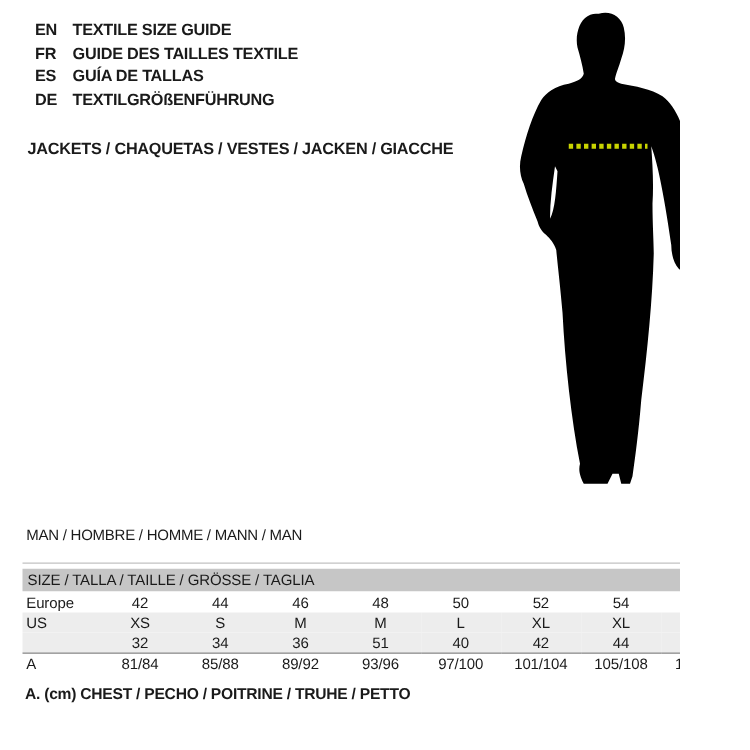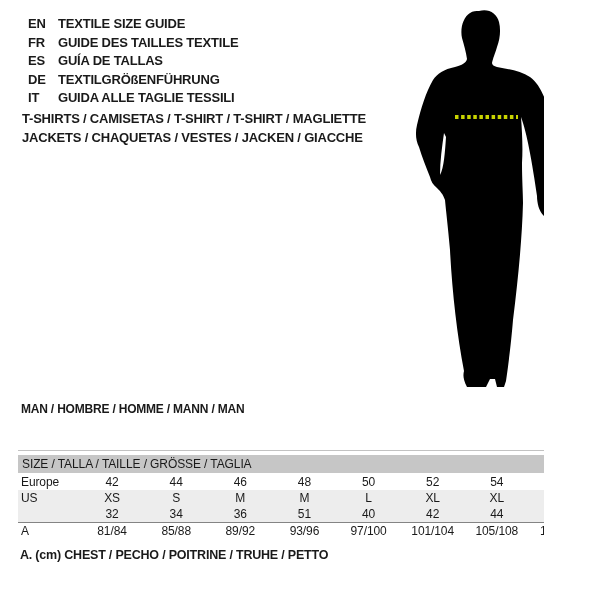--- a/index.html
+++ b/index.html
@@ -15,21 +15,21 @@
   }
   
   .lang-list { position: absolute; left: 28px; top: 15px; }
   .lang-row { display: flex; font-weight: bold; font-size: 13px; line-height: 18.6px; letter-spacing: -0.2px; }
   .lang-code { width: 30px; }
   
   .categories { position: absolute; left: 22px; top: 109px; font-weight: bold; font-size: 13px; line-height: 19px; letter-spacing: -0.2px; }
   
   .figure-wrap { position: absolute; left: 400px; top: 5px; width: 175px; height: 385px; }
   
-  .man-title { position: absolute; left: 21px; top: 402px; font-weight: bold; font-size: 12px; letter-spacing: -0.2px; }
+  .man-title { position: absolute; left: 21px; top: 421px; font-weight: normal; font-size: 12px; letter-spacing: -0.2px; }
   
   .size-table-wrap { position: absolute; left: 18px; top: 450px; width: 575px; }
   .tbl-rule { height: 1px; background: #c2c2c2; margin-bottom: 4px; }
   .tbl-header {
     height: 18px; line-height: 18px; background: #c6c6c6;
     font-size: 12px; padding-left: 4px; color: #1a1a1a; letter-spacing: -0.1px;
   }
   table.size-table { width: 100%; border-collapse: collapse; table-layout: fixed; }
   table.size-table td {
     font-size: 12px; height: 16px; text-align: center; vertical-align: middle;
@@ -57,28 +57,23 @@
       <span class="lang-label">GUIDE DES TAILLES TEXTILE</span>
     </div>
     <div class="lang-row">
       <span class="lang-code">ES</span>
       <span class="lang-label">GUÍA DE TALLAS</span>
     </div>
     <div class="lang-row">
       <span class="lang-code">DE</span>
       <span class="lang-label">TEXTILGRÖßENFÜHRUNG</span>
     </div>
-    <div class="lang-row">
-      <span class="lang-code">IT</span>
-      <span class="lang-label">GUIDA ALLE TAGLIE TESSILI</span>
-    </div>
   </div>
 
   <div class="categories">
-    <div>T-SHIRTS / CAMISETAS / T-SHIRT / T-SHIRT / MAGLIETTE</div>
     <div>JACKETS / CHAQUETAS / VESTES / JACKEN / GIACCHE</div>
   </div>
 
   <div class="figure-wrap">
     <svg width="175" height="385" viewBox="0 0 175 385">
       <path fill="#000000" d="
         M79 6
         C88 3 97 8 99 17
         C101 25 100 34 97 42
         C95 49 93 53 92 58

